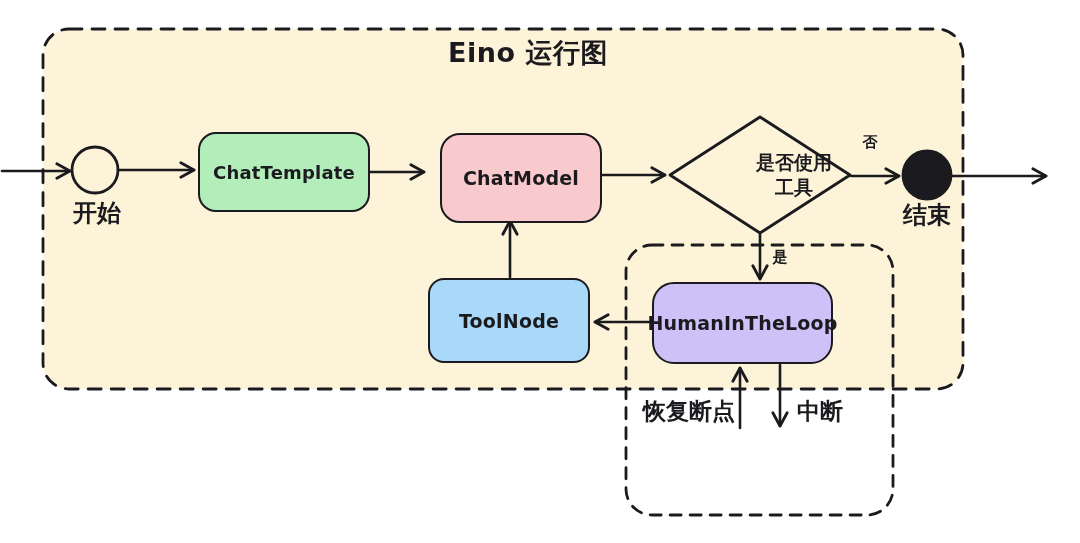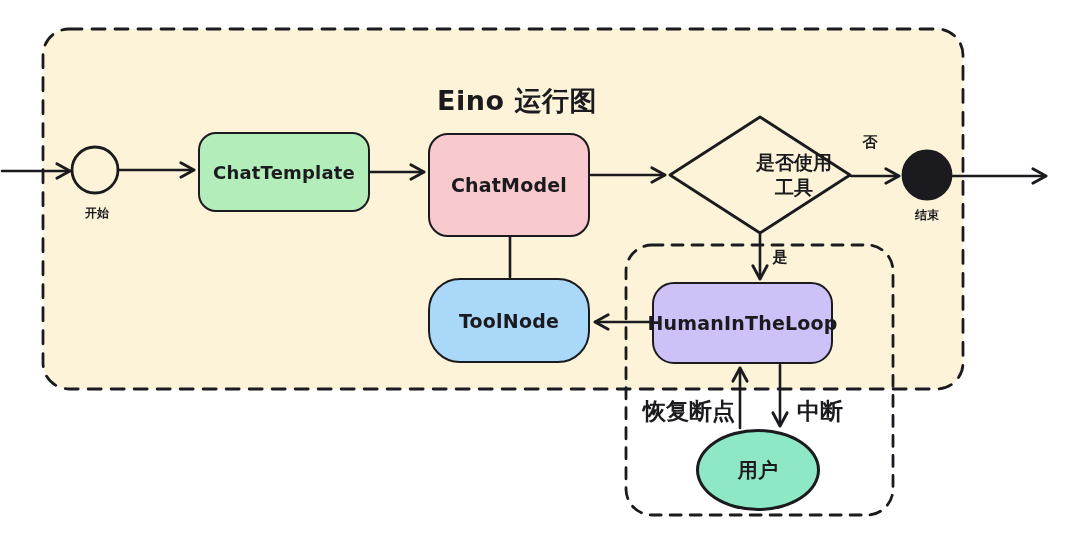--- a/index.html
+++ b/index.html
@@ -55,21 +55,21 @@
     border-radius: 50%;
     border-width: 3px;
     font-size: 20px;
   }
   .label {
     position: absolute;
     transform: translate(-50%, -50%);
     white-space: nowrap;
     font-weight: 600;
   }
-  .node-label-cn { font-size: 12px; }
+  .node-label-cn { font-size: 24px; }
   .edge-label { font-size: 15px; }
   .flow-label { font-size: 23px; }
   .title {
     font-size: 27px;
     font-weight: bold;
     letter-spacing: 0.5px;
   }
   .decision-text {
     text-align: center;
     font-size: 19px;
@@ -104,31 +104,30 @@
     <path class="edge" d="M591,175 H665" marker-end="url(#ah)"></path>
     <path class="edge" d="M851,176 H899" marker-end="url(#ah)"></path>
     <path class="edge" d="M952,176 H1046" marker-end="url(#ah)"></path>
     <path class="edge" d="M760,234 V279" marker-end="url(#ah)"></path>
     <path class="edge" d="M651,322 H595" marker-end="url(#ah)"></path>
     <path class="edge" d="M510,277 V221" marker-end="url(#ah)"></path>
     <path class="edge" d="M740,428 V368" marker-end="url(#ah)"></path>
     <path class="edge" d="M780,365 V426" marker-end="url(#ah)"></path>
   </svg>
 
-  <div class="label title" style="left:517px; top:53px;margin-top:48px;">Eino 运行图</div>
+  <div class="label title" style="left:528px; top:53px;">Eino 运行图</div>
 
   <div class="node" style="left: 198px; top: 132px; width: 172px; height: 80px; border-radius: 18px; font-size: 18px; background-color: rgb(179, 237, 186);">ChatTemplate</div>
 
-  <div class="node" style="left: 428px; top: 133px; width: 162px; height: 104px; border-radius: 20px; background-color: rgb(248, 201, 205);">ChatModel</div>
+  <div class="node" style="left: 440px; top: 133px; width: 162px; height: 90px; border-radius: 20px; background-color: rgb(248, 201, 205);">ChatModel</div>
 
-  <div class="node" style="left: 428px; top: 278px; width: 162px; height: 85px; border-radius: 32px; background-color: rgb(169, 216, 248);">ToolNode</div>
+  <div class="node" style="left: 428px; top: 278px; width: 162px; height: 85px; border-radius: 16px; background-color: rgb(169, 216, 248);">ToolNode</div>
 
   <div class="node" style="left: 652px; top: 282px; width: 181px; height: 82px; border-radius: 22px; background-color: rgb(205, 193, 248);">HumanInTheLoop</div>
 
-  <div class="node ellipse-node" style="left: 696px; top: 429px; width: 124px; height: 82px; background-color: rgb(143, 232, 197);">用户</div>
 
   <div class="label decision-text" style="left:762px; top:175px;margin-left:32px;">
     <div>是否使用</div>
     <div>工具</div>
   </div>
 
   <div class="label node-label-cn" style="left:97px; top:213px;">开始</div>
   <div class="label node-label-cn" style="left:927px; top:215px;">结束</div>
 
   <div class="label edge-label" style="left:870px; top:142px;">否</div>

